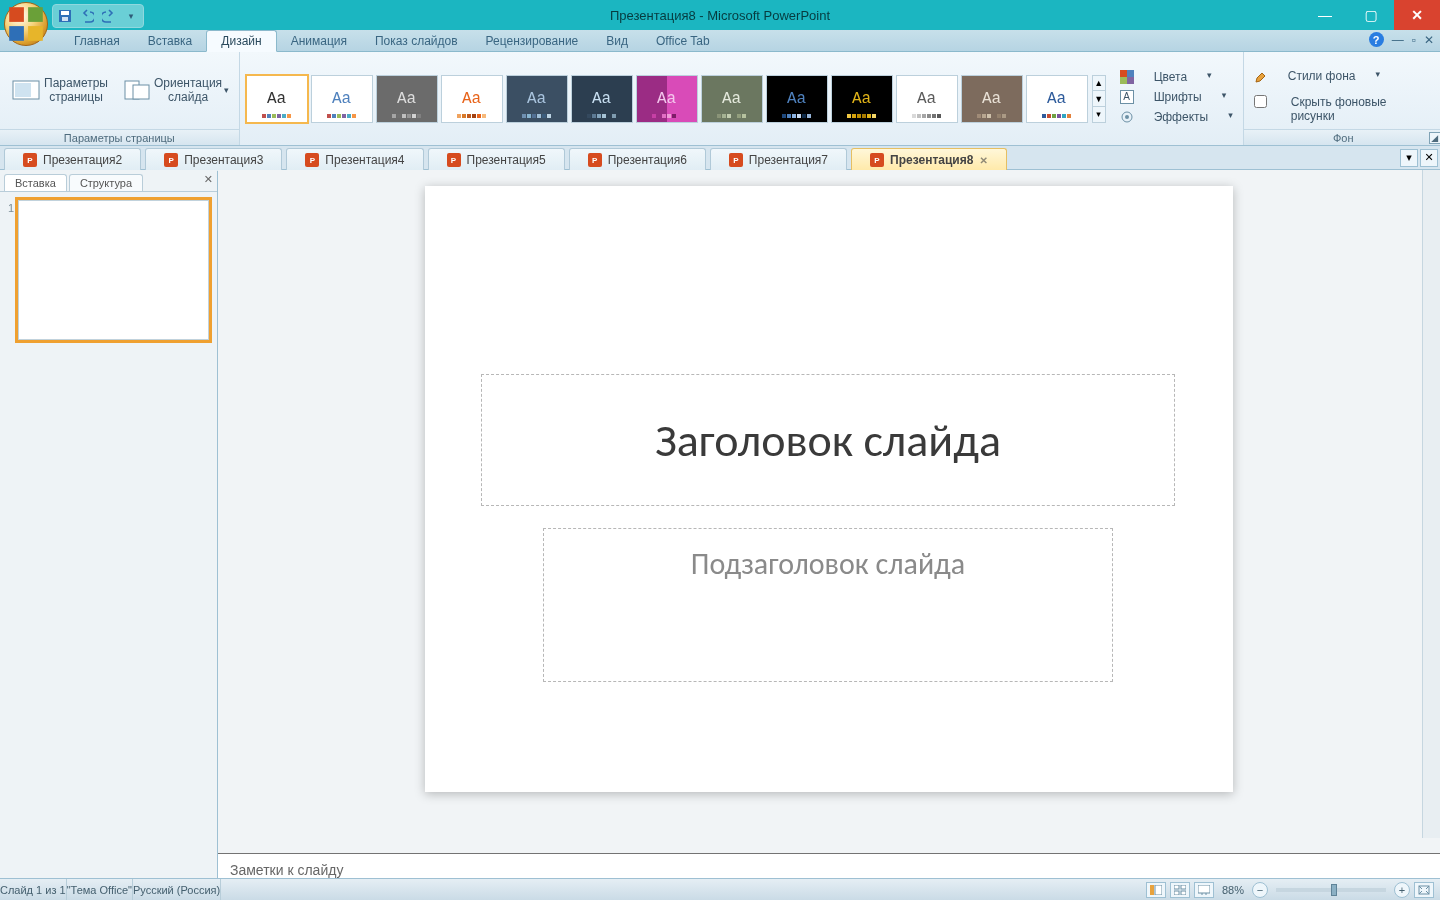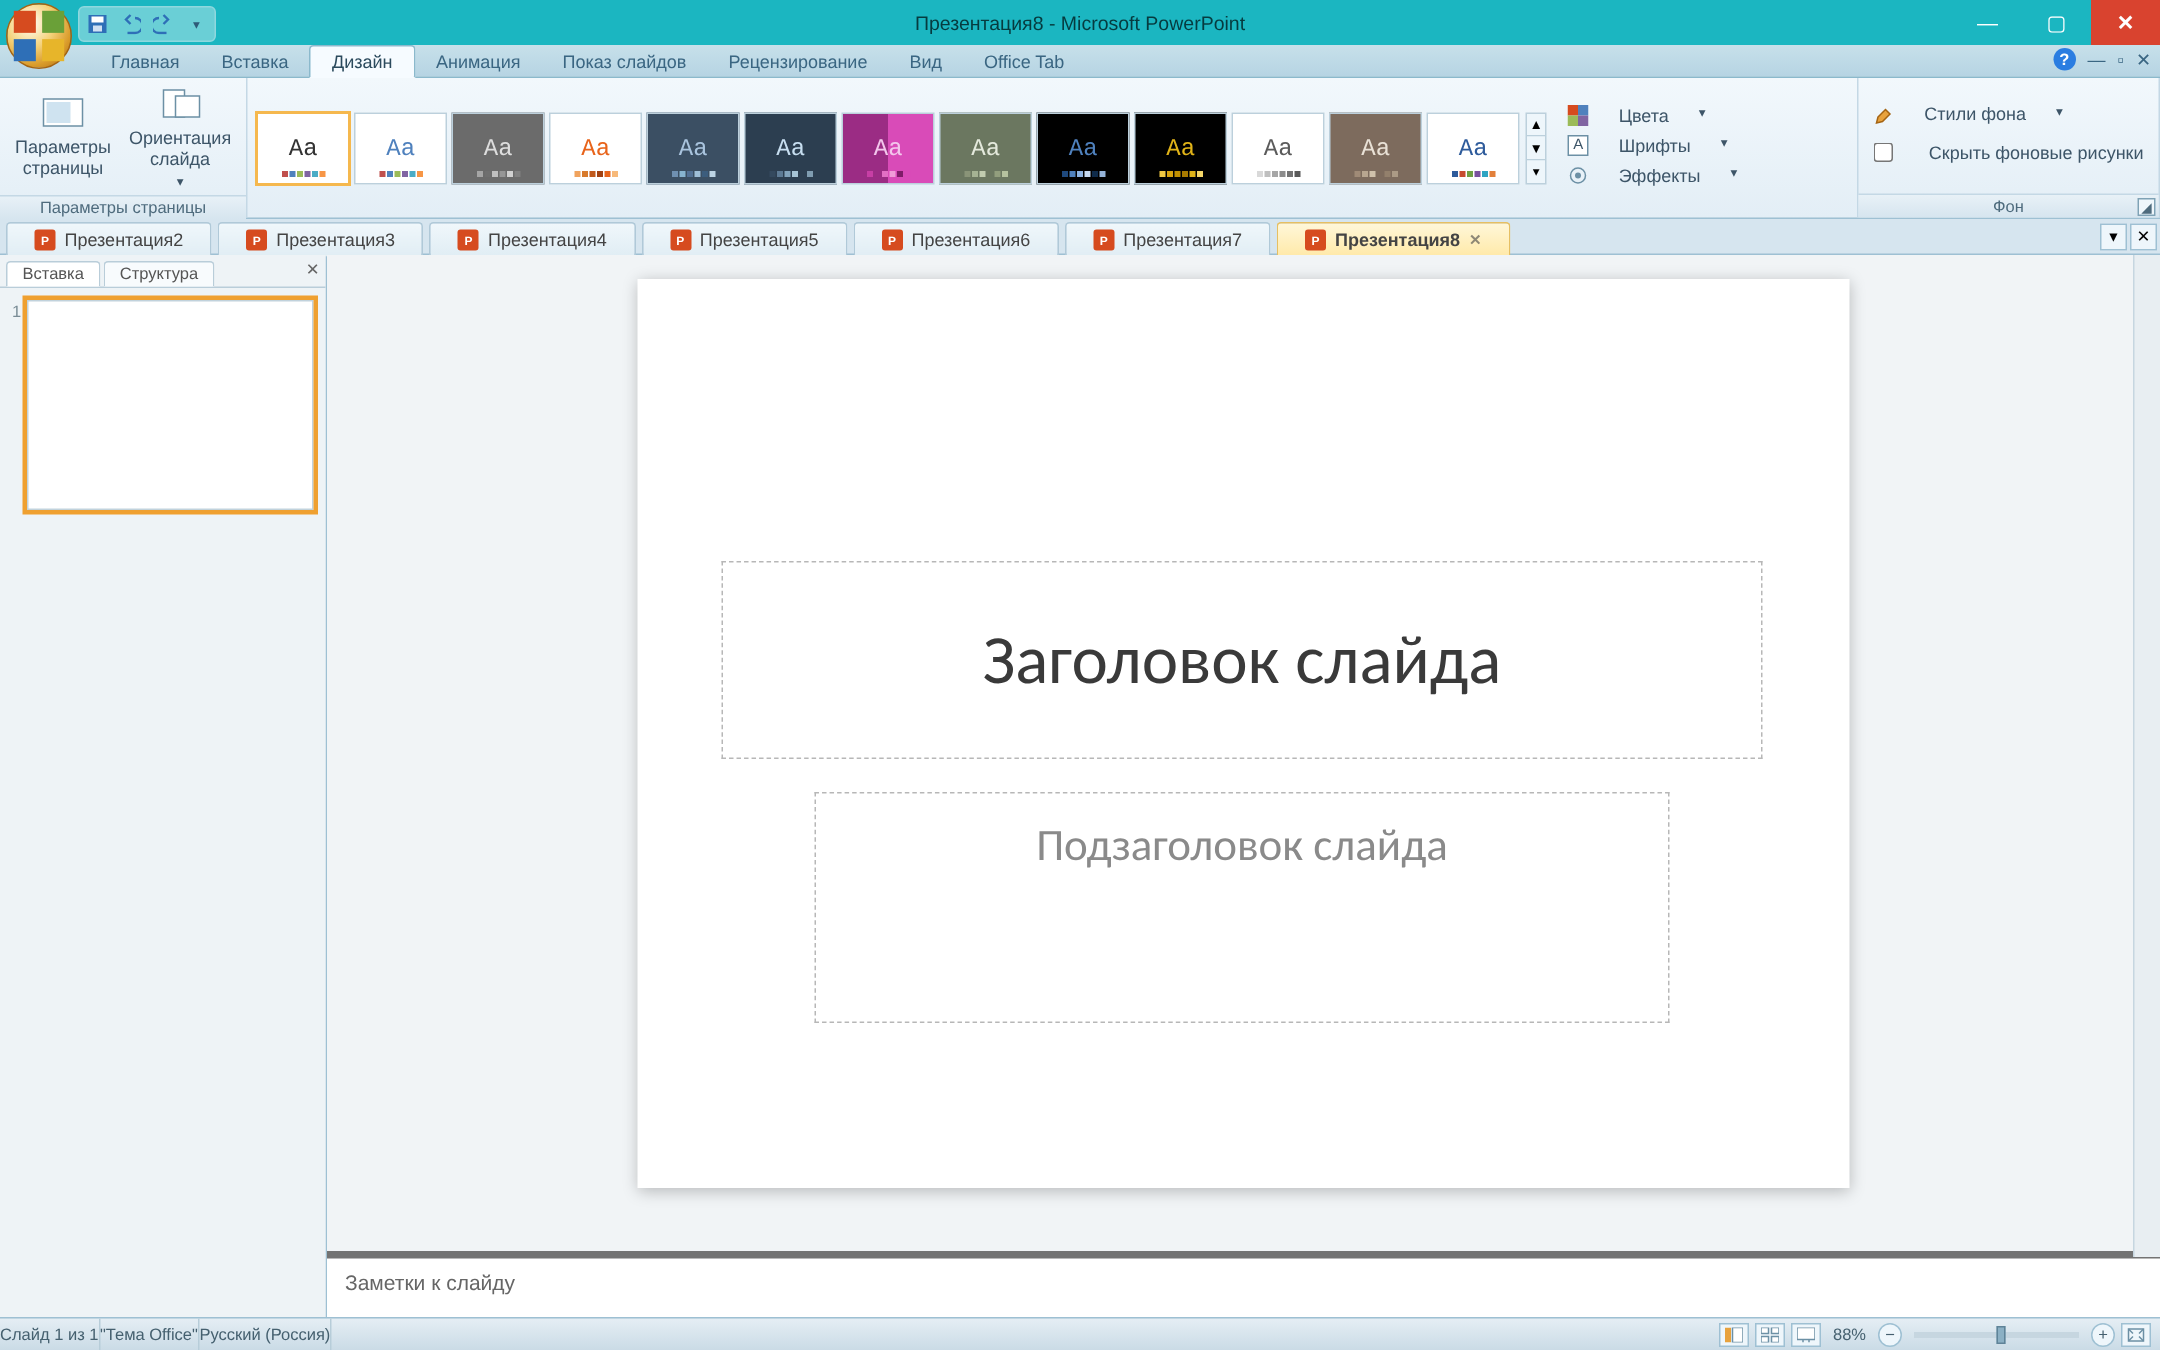--- a/index.html
+++ b/index.html
@@ -24,21 +24,21 @@
 .orb-wrap{position:absolute;left:4px;top:2px;z-index:5}
 .orb{width:44px;height:44px;border-radius:50%;background:radial-gradient(circle at 35% 30%,#fff,#f5d27a 40%,#d99b2a 70%,#a46413);border:1px solid #a46413;display:flex;align-items:center;justify-content:center}
 .quick-row{position:absolute;left:52px;top:4px;display:flex;gap:2px;background:rgba(255,255,255,.35);border-radius:4px;padding:2px;border:1px solid #8fd8de;z-index:5}
 .quick-row .q{width:20px;height:18px;display:flex;align-items:center;justify-content:center}
 
 
 .ribbon{height:94px;background:linear-gradient(#f2f8fc,#e3eef6);border-bottom:1px solid #9ec0d3;display:flex;position:relative}
 .rgroup{border-right:1px solid #c4d8e5;display:flex;flex-direction:column;height:100%}
 .rgroup .body{flex:1;display:flex;align-items:center;padding:2px 6px;gap:4px}
 .rgroup .lbl{height:16px;line-height:16px;text-align:center;font-size:11px;color:#4e6b7d;background:linear-gradient(#e8f1f7,#d6e5ef);border-top:1px solid #c4d8e5;padding:0 6px;position:relative}
-.bigbtn{display:flex;flex-direction:column;align-items:center;justify-content:center;gap:2px;padding:2px 4px;text-align:center;line-height:1.15;color:#3d5568}
+.bigbtn{display:flex;flex-direction:row;align-items:center;justify-content:center;gap:2px;padding:2px 4px;text-align:center;line-height:1.15;color:#3d5568}
 .bigbtn .ic{width:32px;height:28px;display:flex;align-items:center;justify-content:center}
 .dialog-launch{position:absolute;right:2px;bottom:1px;width:12px;height:12px;border:1px solid #7fa2b5;font-size:9px;line-height:10px;text-align:center;color:#4e6b7d;background:#eef6fb}
 
 
 .tgallery{display:flex;gap:3px;align-items:center}
 .tthumb{width:62px;height:48px;border:1px solid #bcd0dc;background:#fff;position:relative;display:flex;flex-direction:column;align-items:center;justify-content:center;overflow:hidden}
 .tthumb.sel{outline:2px solid #f5b84e;outline-offset:-1px}
 .tthumb .aa{font-size:16px;font-family:Liberation Mono, monospace}
 .tthumb .dots{position:absolute;bottom:4px;display:flex;gap:1px}
 .tthumb .dots i{width:4px;height:4px}
@@ -71,21 +71,21 @@
 .thumbrow .num{font-size:11px;color:#7a8c96;margin-top:2px}
 
 .canvaswrap{flex:1;background:#f1f4f6;position:relative;display:flex;flex-direction:column}
 .canvas-scroll{flex:1;display:flex;align-items:flex-start;justify-content:center;overflow:hidden;padding-top:16px}
 .slide{width:808px;height:606px;background:#fff;box-shadow:0 2px 10px rgba(0,0,0,.25);position:relative}
 .ph{position:absolute;border:1px dashed #b7b7b7;display:flex;align-items:center;justify-content:center;text-align:center}
 .ph.title{left:56px;top:188px;width:694px;height:132px;font-size:46px;color:#3a3a3a;font-family:Calibri,sans-serif}
 .ph.sub{left:118px;top:342px;width:570px;height:154px;font-size:30px;color:#8a8a8a;font-family:Calibri,sans-serif;align-items:flex-start;padding-top:16px}
 
 .vscroll{width:18px;background:#e8eef2;border-left:1px solid #c6d6e0;position:absolute;right:0;top:0;bottom:40px}
-.notesbar{height:44px;border-top:5px solid #737373;background:#fff;padding:8px 12px;color:#666;font-size:14px}
+.notesbar{height:25px;border-top:1px solid #737373;background:#fff;padding:8px 12px;color:#666;font-size:14px}
 
 
 .status{height:22px;background:linear-gradient(#e5eef4,#cadbe6);border-top:1px solid #9ec0d3;display:flex;align-items:center;font-size:11px;color:#45606f}
 .status .cell{padding:0 0;border-right:1px solid #b7cdd9;height:100%;display:flex;align-items:center}
 .status .right{margin-left:auto;display:flex;align-items:center;gap:4px;padding-right:6px}
 .status .vbtn{width:20px;height:16px;border:1px solid #9ec0d3;background:#eef6fb;display:flex;align-items:center;justify-content:center}
 .zslider{width:110px;height:4px;background:#c6d6e0;position:relative;margin:0 4px}
 .zslider .h{position:absolute;left:50%;top:-4px;width:6px;height:12px;background:#8bb0c4;border:1px solid #5f8398}
 .zbtn{width:16px;height:16px;border:1px solid #9ec0d3;border-radius:50%;display:flex;align-items:center;justify-content:center;background:#eef6fb}
 </style>

